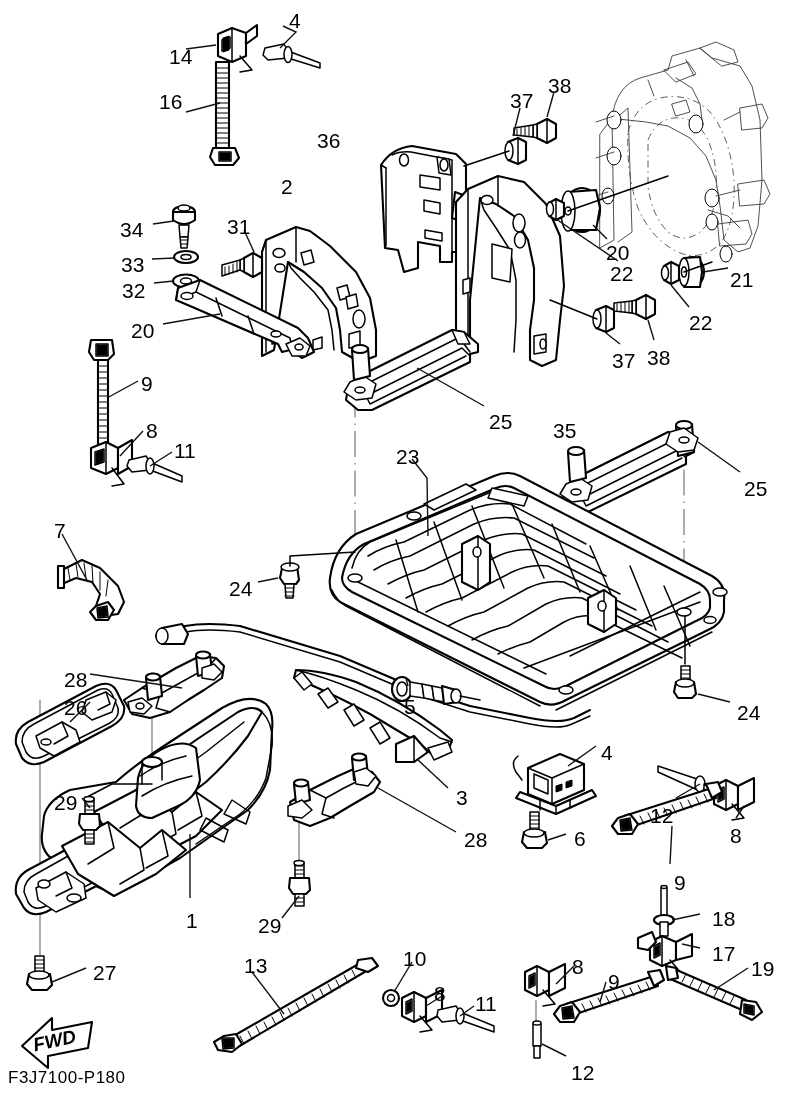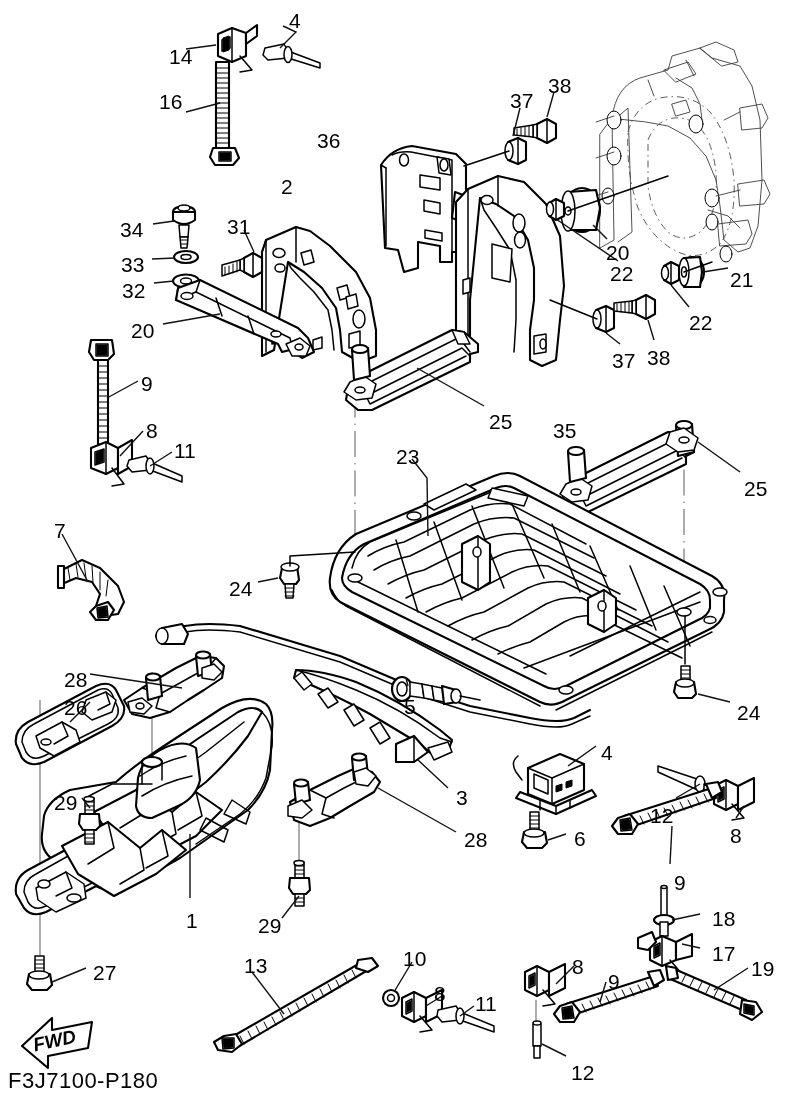--- a/index.html
+++ b/index.html
@@ -33,21 +33,21 @@
     color: #000000;
     line-height: 1;
     white-space: nowrap;
     letter-spacing: 0px;
   }
   #footer-code {
     position: absolute;
     left: 8px;
     top: 1068px;
     font-family: "Liberation Sans", sans-serif;
-    font-size: 22px;
+    font-size: 17px;
     letter-spacing: 0.5px;
     color: #000000;
   }
   .fwd-label {
     font-family: "Liberation Sans", sans-serif;
     font-size: 19px;
     font-weight: 700;
     font-style: italic;
   }
 </style>

